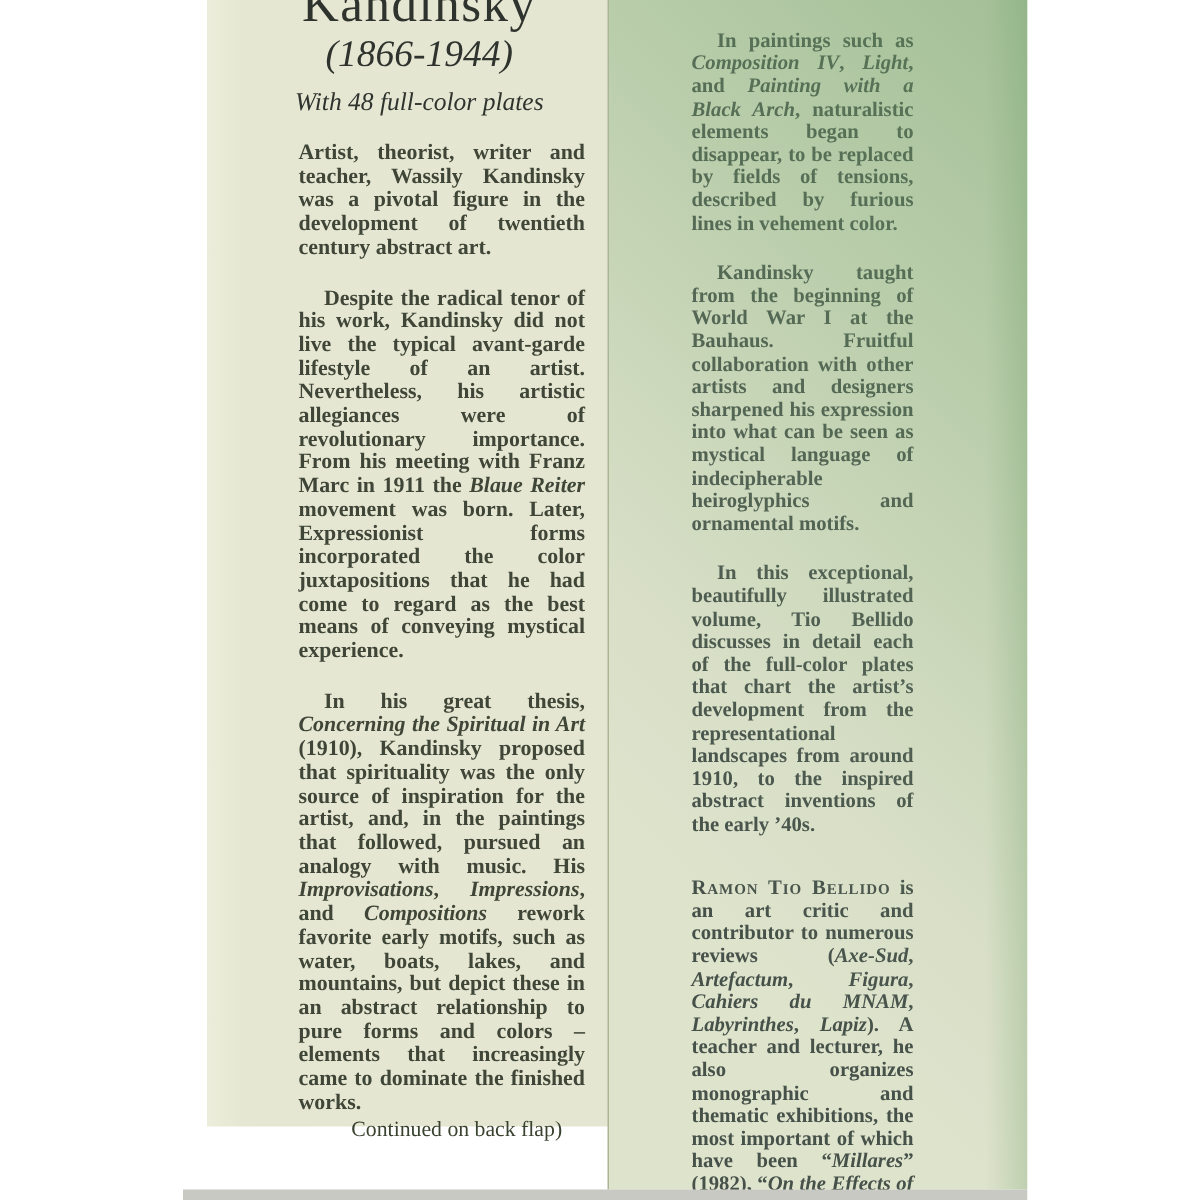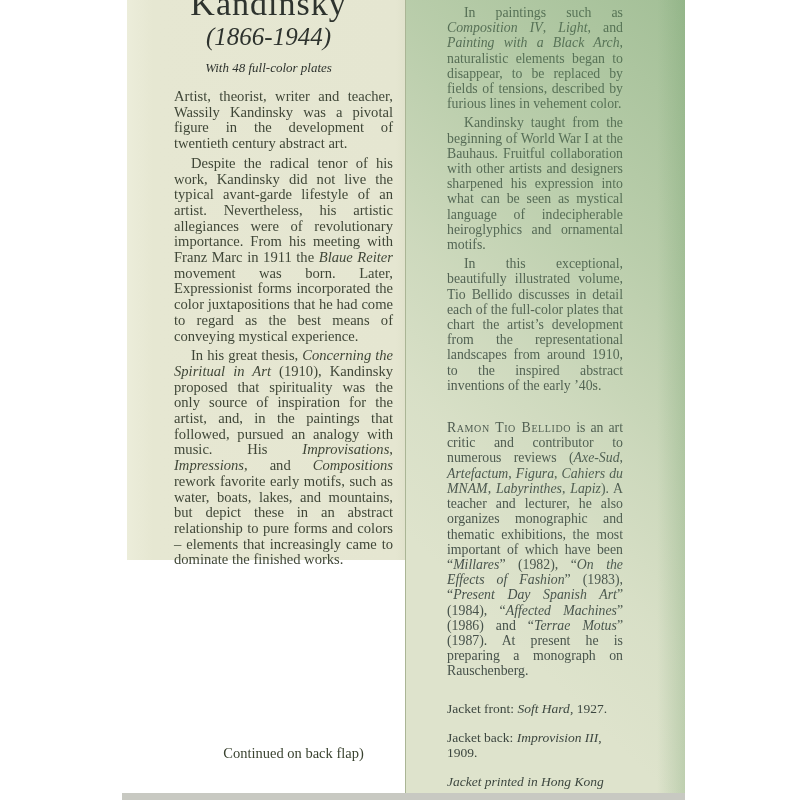--- a/index.html
+++ b/index.html
@@ -4,21 +4,21 @@
 <style>
   html, body { margin:0; padding:0; }
   body {
     width:800px; height:800px; position:relative; overflow:hidden;
     background:#ffffff;
     font-family:"Liberation Serif","DejaVu Serif",serif;
   }
   .scan { position:absolute; left:122px; top:0; width:563px; height:800px; overflow:hidden; }
 
   .flap-front {
-    position:absolute; left:5px; top:0; width:283px; height:560px;
+    position:absolute; left:16px; top:0; width:283px; height:751px;
     background:linear-gradient(to right,#ecedda 0%, #e6e7d2 9%, #e5e6d1 95%, #dee0c9 100%);
   }
   .flap-back  {
     position:absolute; left:284px; top:0; width:279px; height:793px;
     background:#dee3cc;
   }
   .fold { position:absolute; left:283px; top:0; width:1px; height:793px; background:#aab595; }
   .tint-overlay {
     position:absolute; inset:0; z-index:3; pointer-events:none;
     background:
@@ -30,28 +30,28 @@
         rgba(148,183,138,0.08) 62%,
         rgba(148,183,138,0) 76%);
   }
   .bottom-band { position:absolute; left:0; top:793px; width:563px; height:7px; background:#c8c9c2; z-index:4; }
 
   
   .front-header { text-align:center; color:#2e332e; }
   .book-title   { font-size:34px; line-height:36px; margin-top:-14px; letter-spacing:1px; white-space:nowrap; }
   .book-dates   { font-style:italic; font-size:25px; line-height:30px; }
   .byline       { font-style:italic; font-size:23px; line-height:26px; margin-top:6px; color:#2f352f; }
-  .plates-note  { font-style:italic; font-size:13px; line-height:18px; margin-top:7px; }
+  .plates-note  { font-style:italic; font-size:17px; line-height:18px; margin-top:7px; }
 
   .front-body {
     margin:12px 13px 0 43px; width:227px;
     font-size:14.6px; line-height:15.7px; text-align:justify;
     color:#3f4637;
   }
-  .front-body p, .back-body p { margin:4px; }
+  .front-body p, .back-body p { margin:18px;font-weight:bold; }
   p.indent { text-indent:17px; }
 
   .continued-note {
     position:absolute; left:43px; top:745px; width:247px;
     text-align:center; font-size:14.5px; color:#39422f;
   }
 
   
   .back-body {
     position:absolute; left:37px; top:1px; width:184px; z-index:1;

